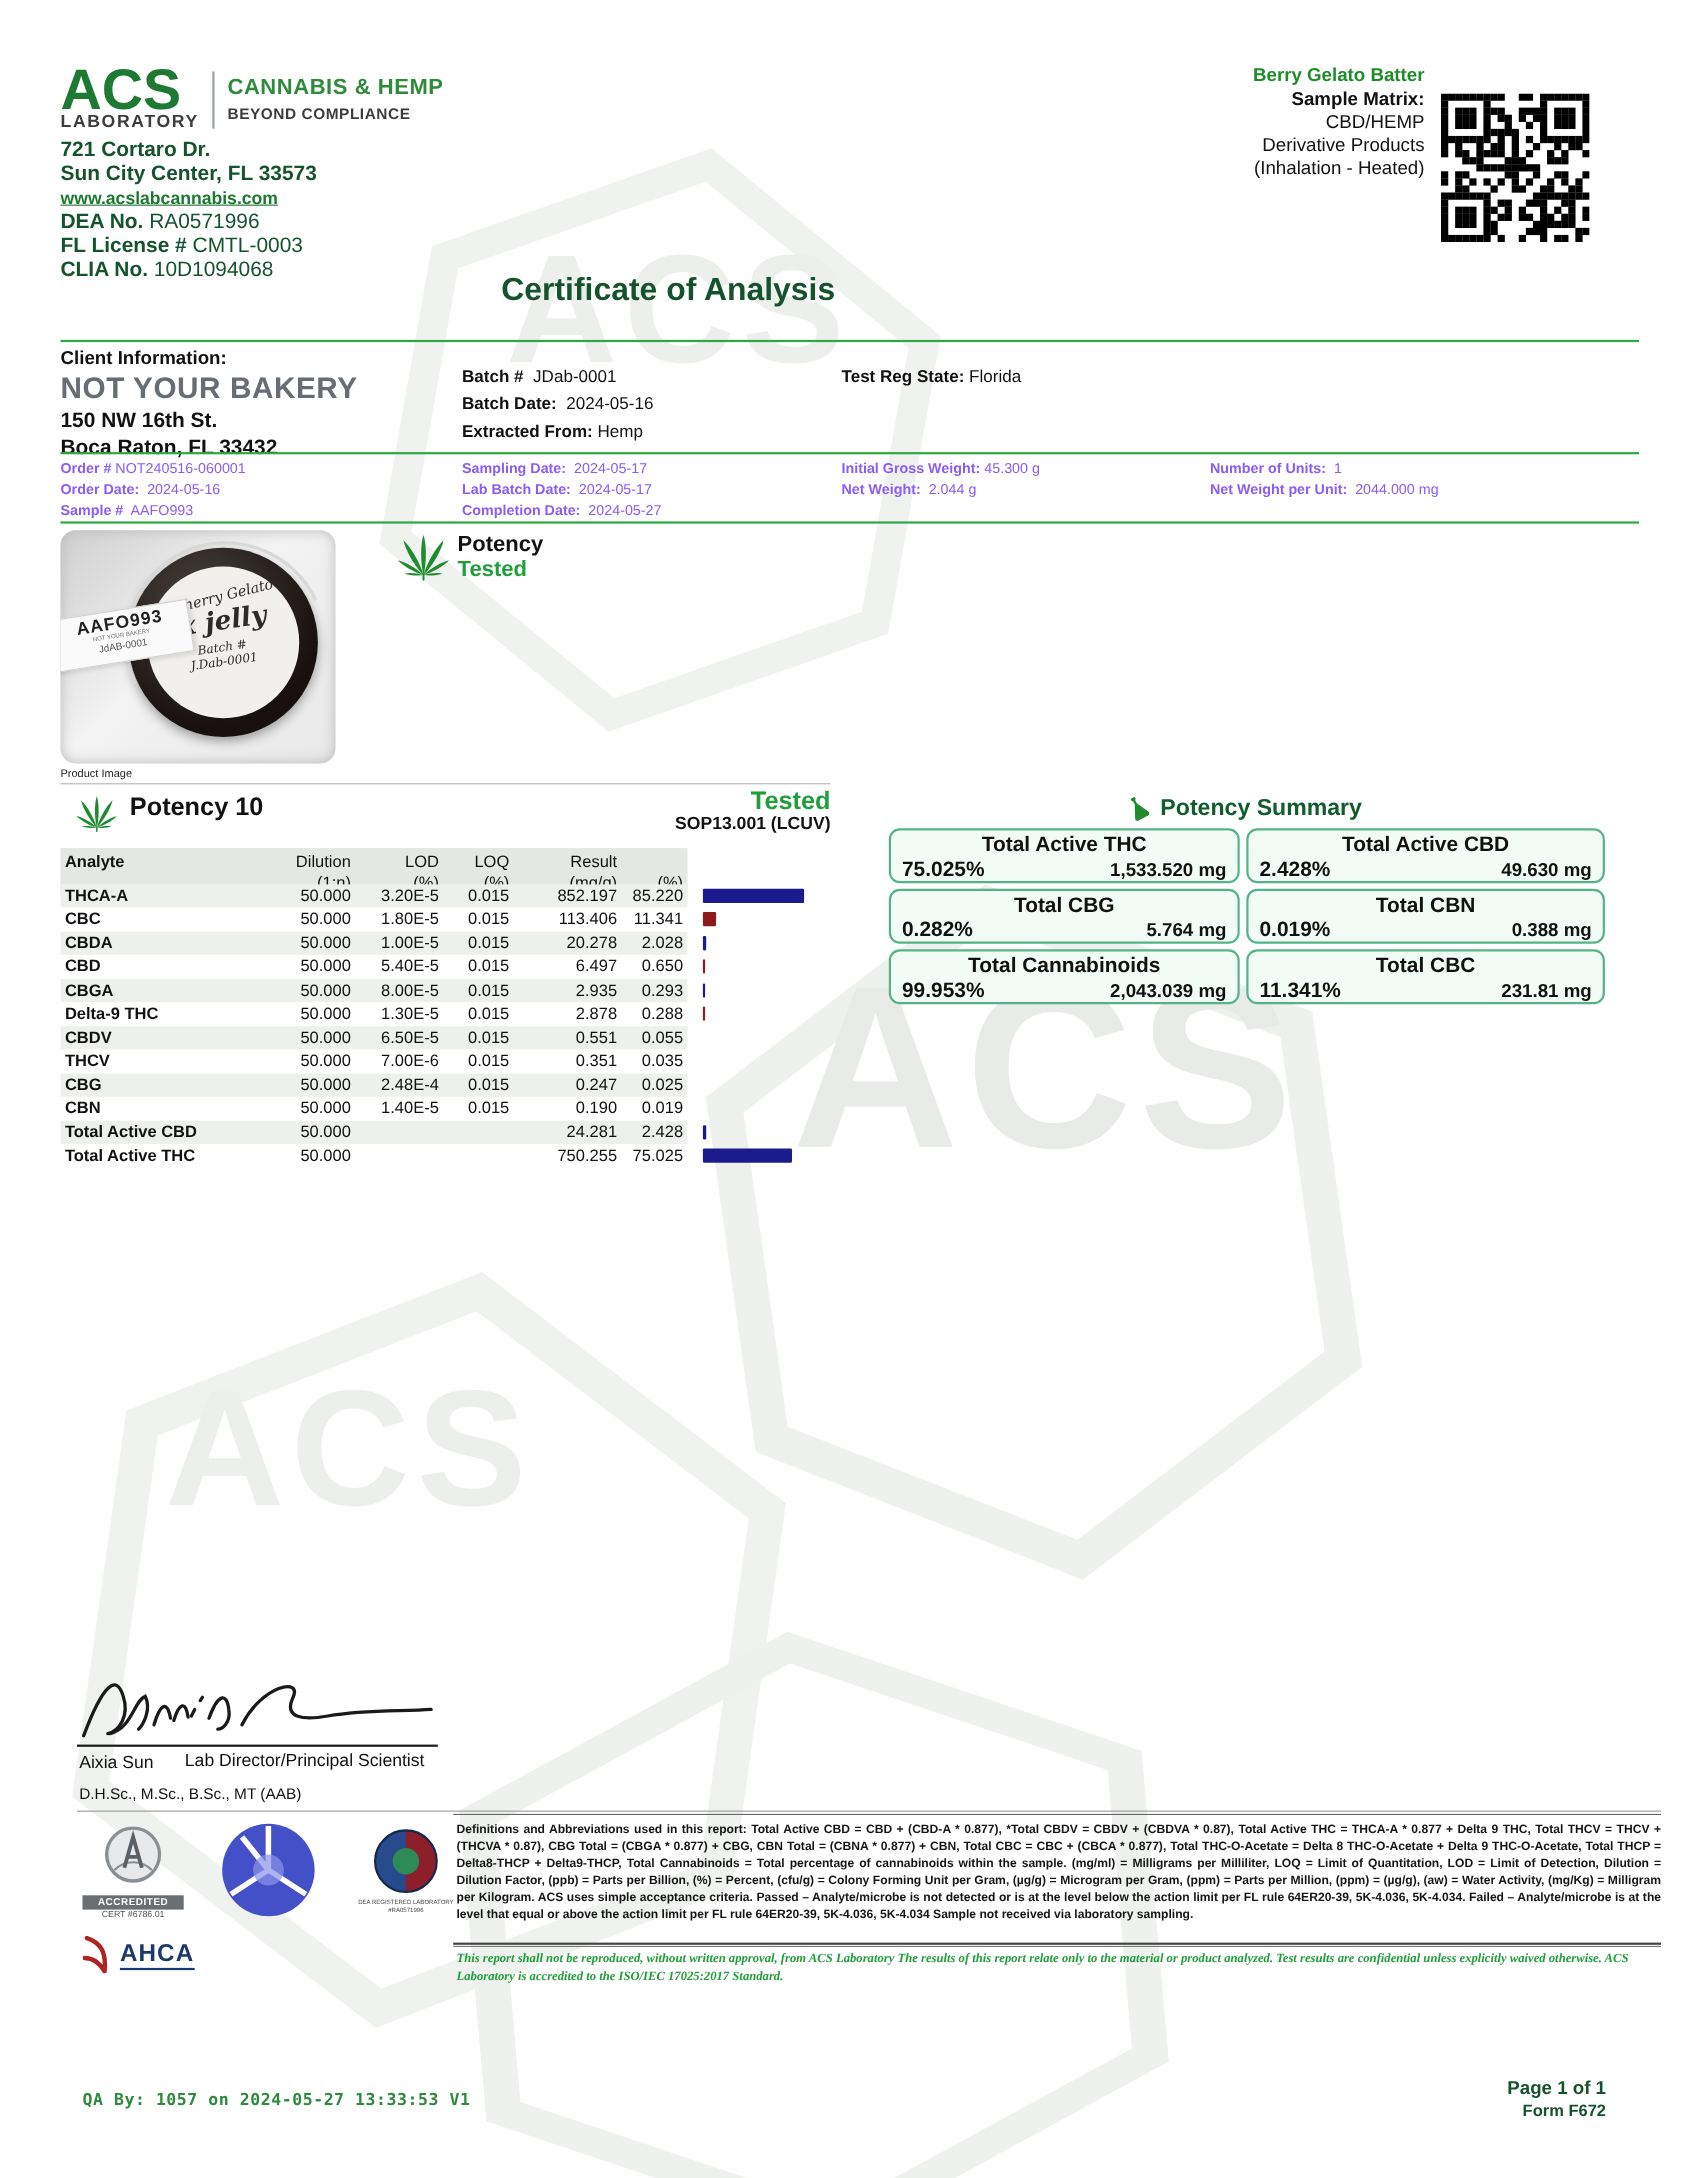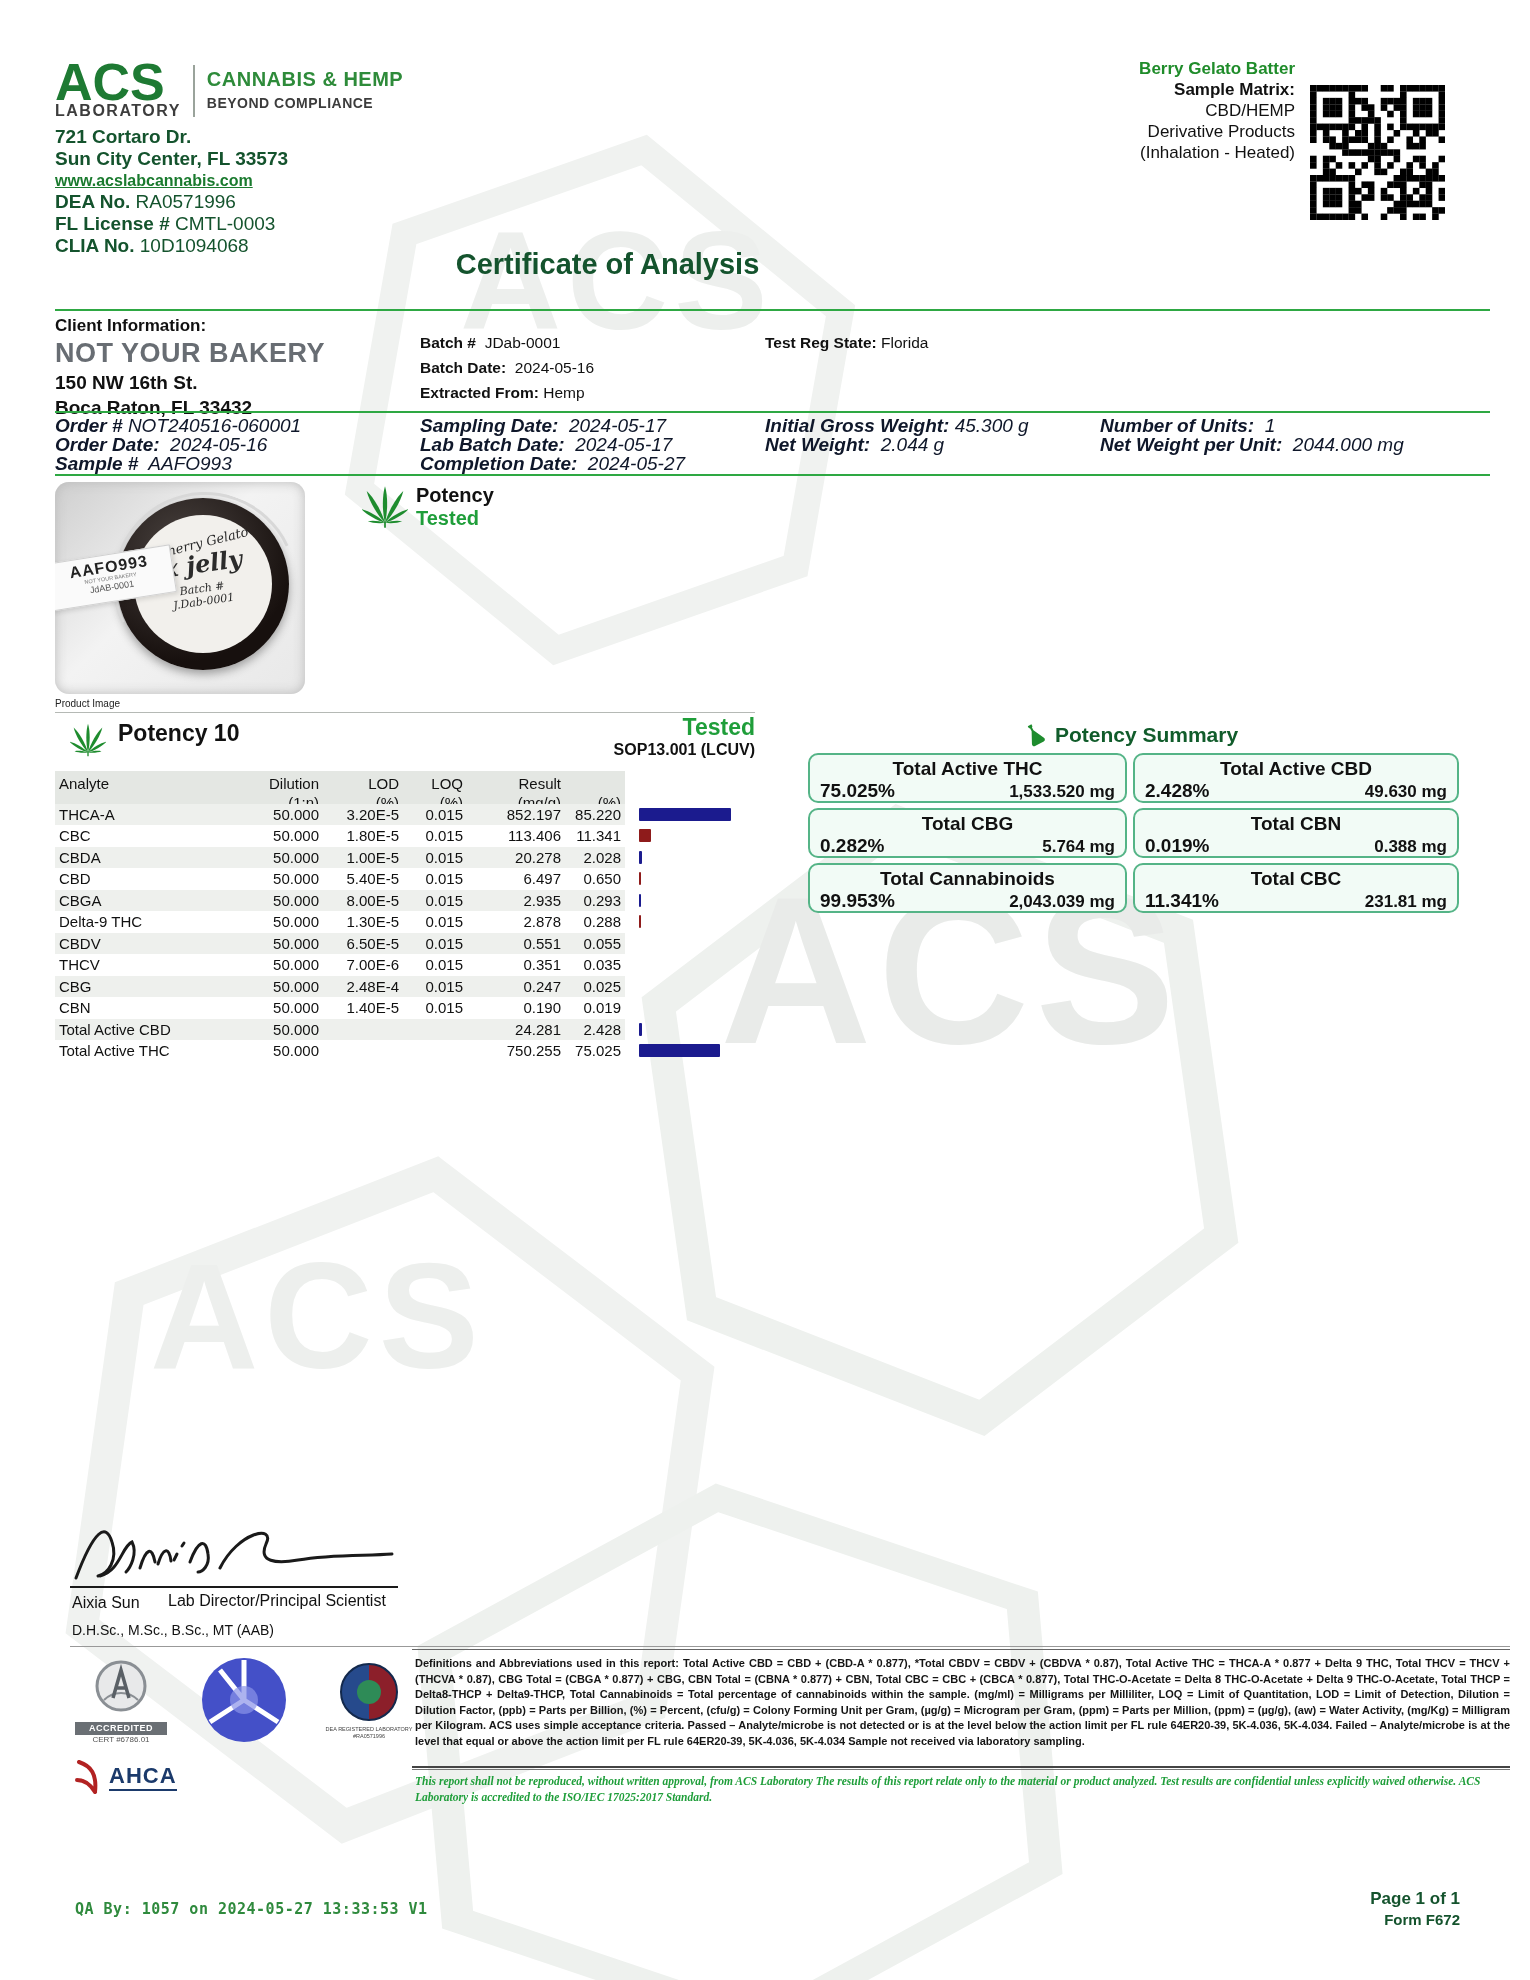--- a/index.html
+++ b/index.html
@@ -28,21 +28,21 @@
   .coa-title{font-size:29px;font-weight:bold;color:#14532d;text-align:center;}
   .coa-sub{font-size:16px;font-weight:bold;color:#1f9e3a;text-align:center;}
   .grule{height:2px;background:#2ea843;}
   .thinrule{height:1px;background:#b5b9b5;}
   
   .ci-head{font-size:17px;font-weight:bold;color:#111;}
   .ci-name{font-size:27px;font-weight:bold;color:#686d73;letter-spacing:.5px;line-height:34px;}
   .ci-line{font-size:19px;font-weight:bold;color:#111;line-height:25px;}
   .kv{font-size:15.5px;line-height:25px;color:#111;}
   .kv b{font-weight:bold;}
-  .kv2{font-size:19px;line-height:19px;color:#0f172a;font-style:italic;}
+  .kv2{font-size:13px;line-height:19px;color:#8b5cf6;}
   .kv2 b{font-weight:bold;}
   
   .photo{width:250px;height:212px;border-radius:14px;background:linear-gradient(135deg,#cfcfcf,#f3f3f3 45%,#e8e8e8);overflow:hidden;box-shadow:inset 0 0 12px #bbb;}
   .lid{position:absolute;left:62px;top:16px;width:172px;height:172px;border-radius:50%;
        background:radial-gradient(circle at 38% 30%,#4a4340,#17100e 70%);box-shadow:0 4px 10px #9c9c9c;}
   .lid::before{content:"";position:absolute;left:-4px;top:-6px;width:178px;height:178px;border-radius:50%;
        border:3px solid #d8d8d8;border-bottom-color:transparent;border-right-color:transparent;transform:rotate(20deg);}
   .lid-label{position:absolute;left:17px;top:17px;width:138px;height:138px;border-radius:50%;background:#f2f0ec;
        font-family:"DejaVu Serif",serif;font-style:italic;color:#2b2b2b;text-align:center;}
   .lid-l1{font-size:13px;transform:rotate(-14deg);margin-top:20px;}
@@ -62,21 +62,21 @@
   .pot-spec{font-size:15.5px;font-weight:bold;color:#111;}
   .tested-txt{font-size:23px;font-weight:bold;color:#1f9e3a;}
   .sop-txt{font-size:16px;font-weight:bold;color:#111;}
   
   .ptable{font-size:15px;color:#111;}
   .tr{display:flex;height:21.5px;align-items:center;}
   .cells{display:flex;width:570px;height:100%;align-items:center;}
   .tr.odd .cells{background:#eef0ed;}
   .thead .cells{background:#e4e7e3;height:44px;}
   .td,.th{display:block;}
-  .c0{width:168px;padding-left:4px;text-align:left;}
+  .c0{width:168px;padding-left:4px;text-align:left;font-weight:bold;}
   .c1{width:92px;text-align:right;}
   .c2{width:80px;text-align:right;}
   .c3{width:64px;text-align:right;}
   .c4{width:98px;text-align:right;}
   .c5{width:60px;text-align:right;}
   .th span{display:block;line-height:19px;}
   .barcell{width:120px;padding-left:14px;display:flex;align-items:center;}
   .bar{height:13px;border-radius:1px;}
   
   .sum-title{font-size:21px;font-weight:bold;color:#115c2b;display:flex;align-items:center;justify-content:center;gap:8px;}

